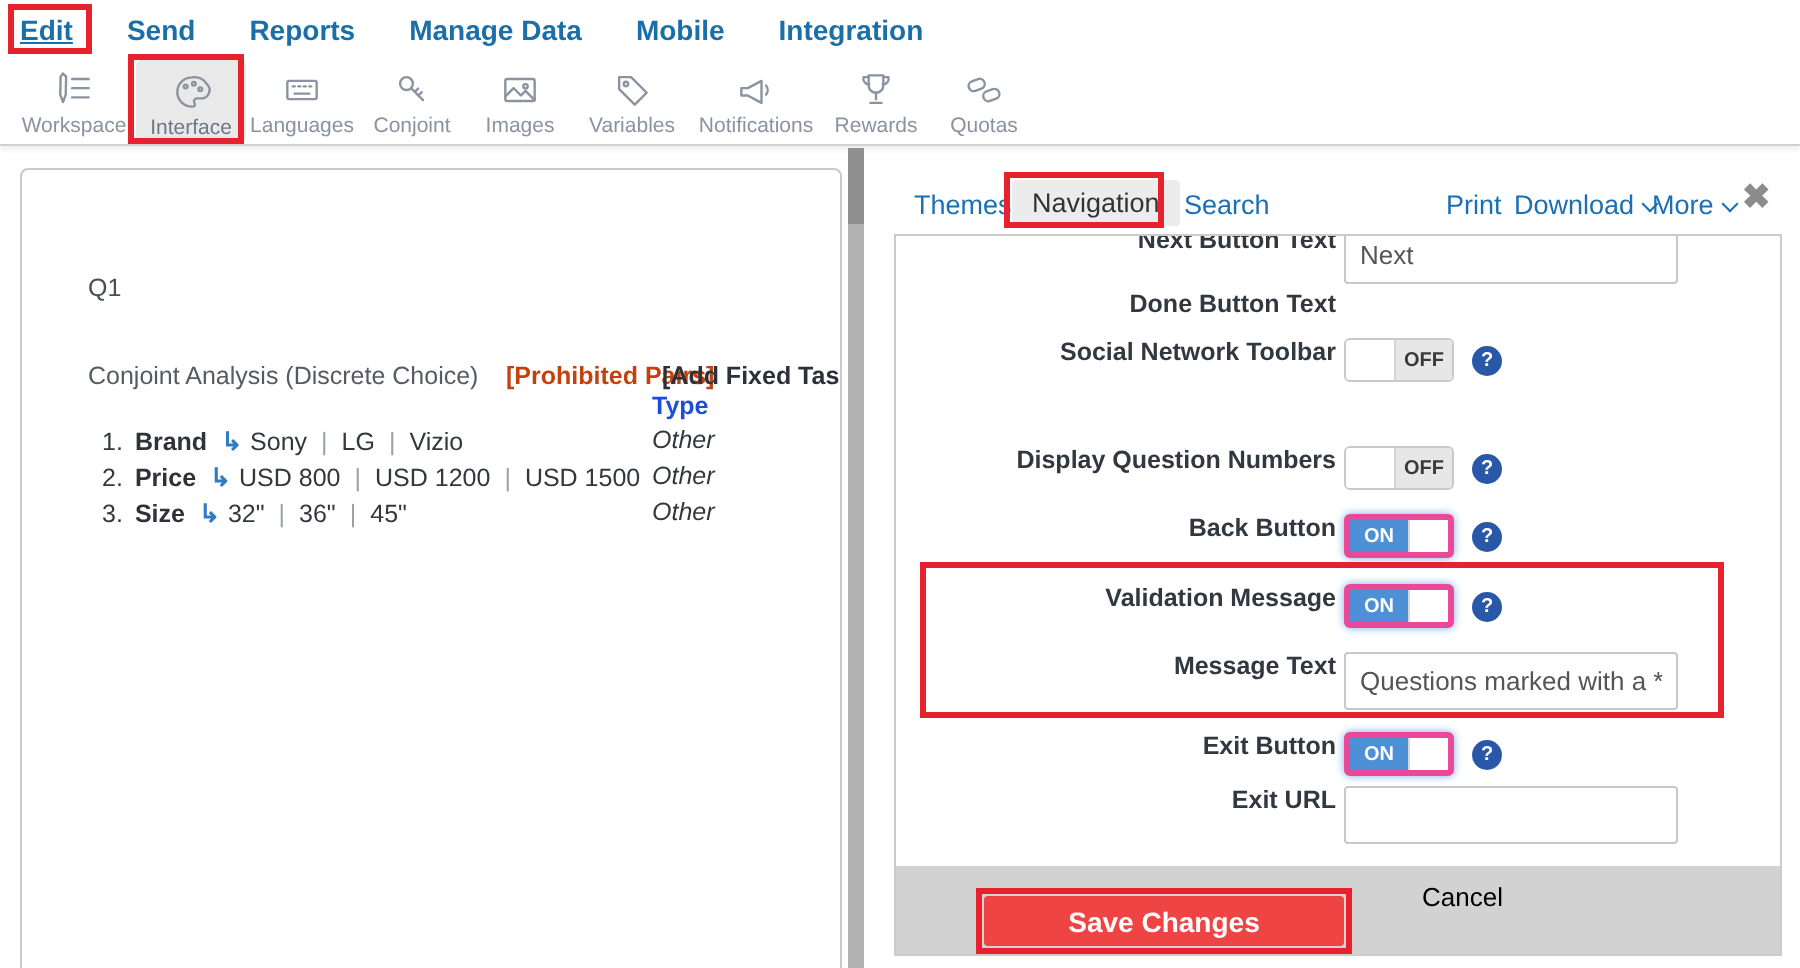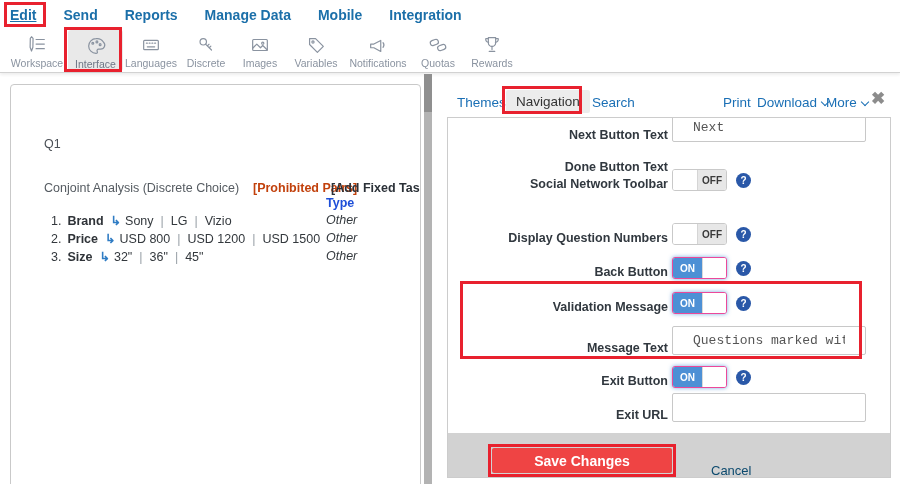--- a/index.html
+++ b/index.html
@@ -52,46 +52,46 @@
   .dlg-tab { position:absolute; top:95px; font-size:13.5px; color:#1a6fb5; cursor:pointer; }
   .dlg-tab.sel { top:90px; background:#ececec; color:#333; padding:4px 10px; border-radius:2px; }
   .dlg-action { position:absolute; top:95px; font-size:13.5px; color:#1a6fb5; cursor:pointer; white-space:nowrap; }
   .chev { display:inline-block; width:6px; height:6px; border-right:1.6px solid #1a6fb5;
     border-bottom:1.6px solid #1a6fb5; transform:rotate(45deg); margin-left:5px; vertical-align:2px; }
   .close-x { position:absolute; left:871px; top:88px; font-size:17px; color:#8c8c8c;
     font-weight:bold; cursor:pointer; }
 
   .dlg-box { position:absolute; left:447px; top:117px; width:444px; height:361px;
     border:1px solid #cccccc; background:#fff; overflow:hidden; }
-  .frow { position:absolute; left:0; display:flex; align-items:flex-end; width:430px; }
+  .frow { position:absolute; left:0; display:flex; align-items:flex-start; width:430px; }
   .frow .flabel { width:220px; text-align:right; font-size:12.5px; font-weight:bold;
     color:#31383f; flex:none; white-space:nowrap; }
   .frow .fctrl { margin-left:4px; display:flex; align-items:center; }
-  .tinput { width:194px; height:29px; border:1px solid #c8c8c8; border-radius:2px;
-    font-family:Liberation Mono, monospace; font-size:13px; color:#555; padding:0 20px; outline:none; }
+  .tinput { width:167px; height:29px; border:1px solid #c8c8c8; border-radius:2px;
+    font-family:Liberation Sans, sans-serif; font-size:13px; color:#555; padding:0 7px; outline:none; }
 
   .toggle { width:55px; height:22px; border:1px solid #c9c9c9; border-radius:3px;
     display:flex; overflow:hidden; background:#fff; cursor:pointer; flex:none; }
   .toggle .knob { flex:1; background:#fff; }
   .toggle .tstate { width:29px; flex:none; font-size:10px; font-weight:bold;
     display:flex; align-items:center; justify-content:center; }
   .toggle.off .tstate { background:#e7e7e7; color:#3a3a3a; border-left:1px solid #d5d5d5; }
-  .toggle.on { border:1px solid #ec4899; box-shadow:0 0 4px rgba(77,144,213,0.75); }
+  .toggle.on { border:3px solid #ec4899; box-shadow:0 0 4px rgba(77,144,213,0.75); }
   .toggle.on .tstate { background:#4d90d5; color:#fff; }
   .toggle.on .knob { border-left:1px solid #d9d9d9; }
 
   .help { width:15px; height:15px; border-radius:50%; background:#2a58a8; color:#fff;
     font-size:10px; font-weight:bold; display:inline-flex; align-items:center;
     justify-content:center; margin-left:9px; cursor:pointer; flex:none; }
 
   .dlg-footer { position:absolute; left:0; top:315px; width:442px; height:45px; background:#d2d2d2; }
   .save-btn { position:absolute; left:44px; top:15px; width:180px; height:25px;
     background:#ef4444; color:#fff; font-size:14px; font-weight:bold; border:none;
     border-radius:2px; cursor:pointer; font-family:"Liberation Sans", sans-serif; }
-  .cancel-link { position:absolute; left:263px; top:30px; font-size:13px; color:#0c4a6e; cursor:pointer; }
+  .cancel-link { position:absolute; left:263px; top:8px; font-size:13px; color:#000000; cursor:pointer; }
 </style>
 </head>
 <body>
 
 <header class="topnav">
   <span class="nav-item current">Edit</span>
   <span class="nav-item">Send</span>
   <span class="nav-item">Reports</span>
   <span class="nav-item">Manage Data</span>
   <span class="nav-item">Mobile</span>
@@ -135,21 +135,21 @@
     </span>
     <span class="tlabel">Languages</span>
   </div>
   <div class="tool" style="width:54px">
     <span class="ticon">
       <svg width="24" height="22" viewBox="0 0 24 24">
           <circle cx="9" cy="8.5" r="3.5"></circle>
           <path d="M11.5 11l6.5 6.5M15.5 15l1.8-1.8M13.5 13l1.8-1.8"></path>
         </svg>
     </span>
-    <span class="tlabel">Discrete</span>
+    <span class="tlabel">Conjoint</span>
   </div>
   <div class="tool" style="width:54px">
     <span class="ticon">
       <svg width="24" height="22" viewBox="0 0 24 24">
           <rect x="4" y="6" width="16" height="12" rx="1"></rect>
           <path d="M4 15.5l4.5-4.5 4 4 2.5-2.5 5 5"></path>
           <circle cx="15" cy="10" r="1.2"></circle>
         </svg>
     </span>
     <span class="tlabel">Images</span>
@@ -164,40 +164,40 @@
     <span class="tlabel">Variables</span>
   </div>
   <div class="tool" style="width:66px">
     <span class="ticon">
       <svg width="24" height="22" viewBox="0 0 24 24">
           <path d="M4 11v4h3.5l7.5 4V7l-7.5 4z"></path>
           <path d="M17.5 9.5a4 4 0 0 1 0 5"></path>
         </svg>
     </span>
     <span class="tlabel">Notifications</span>
-  </div>
-  <div class="tool" style="width:54px">
-    <span class="ticon">
-      <svg width="24" height="22" viewBox="0 0 24 24">
-          <rect x="3.5" y="6.5" width="9" height="5.5" rx="2.7" transform="rotate(-20 8 9.2)"></rect>
-          <rect x="11.5" y="12" width="9" height="5.5" rx="2.7" transform="rotate(-20 16 14.7)"></rect>
-        </svg>
-    </span>
-    <span class="tlabel">Quotas</span>
   </div>
   <div class="tool" style="width:54px">
     <span class="ticon">
       <svg width="24" height="22" viewBox="0 0 24 24">
           <path d="M8 4h8v5.5a4 4 0 0 1-8 0z"></path>
           <path d="M8 5H5.2a3.2 3.2 0 0 0 3.1 4M16 5h2.8a3.2 3.2 0 0 1-3.1 4"></path>
           <line x1="12" y1="13.5" x2="12" y2="17"></line>
           <line x1="9" y1="19" x2="15" y2="19"></line>
         </svg>
     </span>
     <span class="tlabel">Rewards</span>
+  </div>
+  <div class="tool" style="width:54px">
+    <span class="ticon">
+      <svg width="24" height="22" viewBox="0 0 24 24">
+          <rect x="3.5" y="6.5" width="9" height="5.5" rx="2.7" transform="rotate(-20 8 9.2)"></rect>
+          <rect x="11.5" y="12" width="9" height="5.5" rx="2.7" transform="rotate(-20 16 14.7)"></rect>
+        </svg>
+    </span>
+    <span class="tlabel">Quotas</span>
   </div>
 </div>
 <div class="anno" style="left:64px; top:27px; width:58px; height:45px;"></div>
 
 <section class="preview">
   <div class="pv-q1">Q1</div>
   <div class="pv-conjoint">
     <span class="pv-title">Conjoint Analysis (Discrete Choice)</span>
     <span class="pv-link1">[Prohibited Pairs]</span>
     <span class="pv-link2">[Add Fixed Tasks</span>

